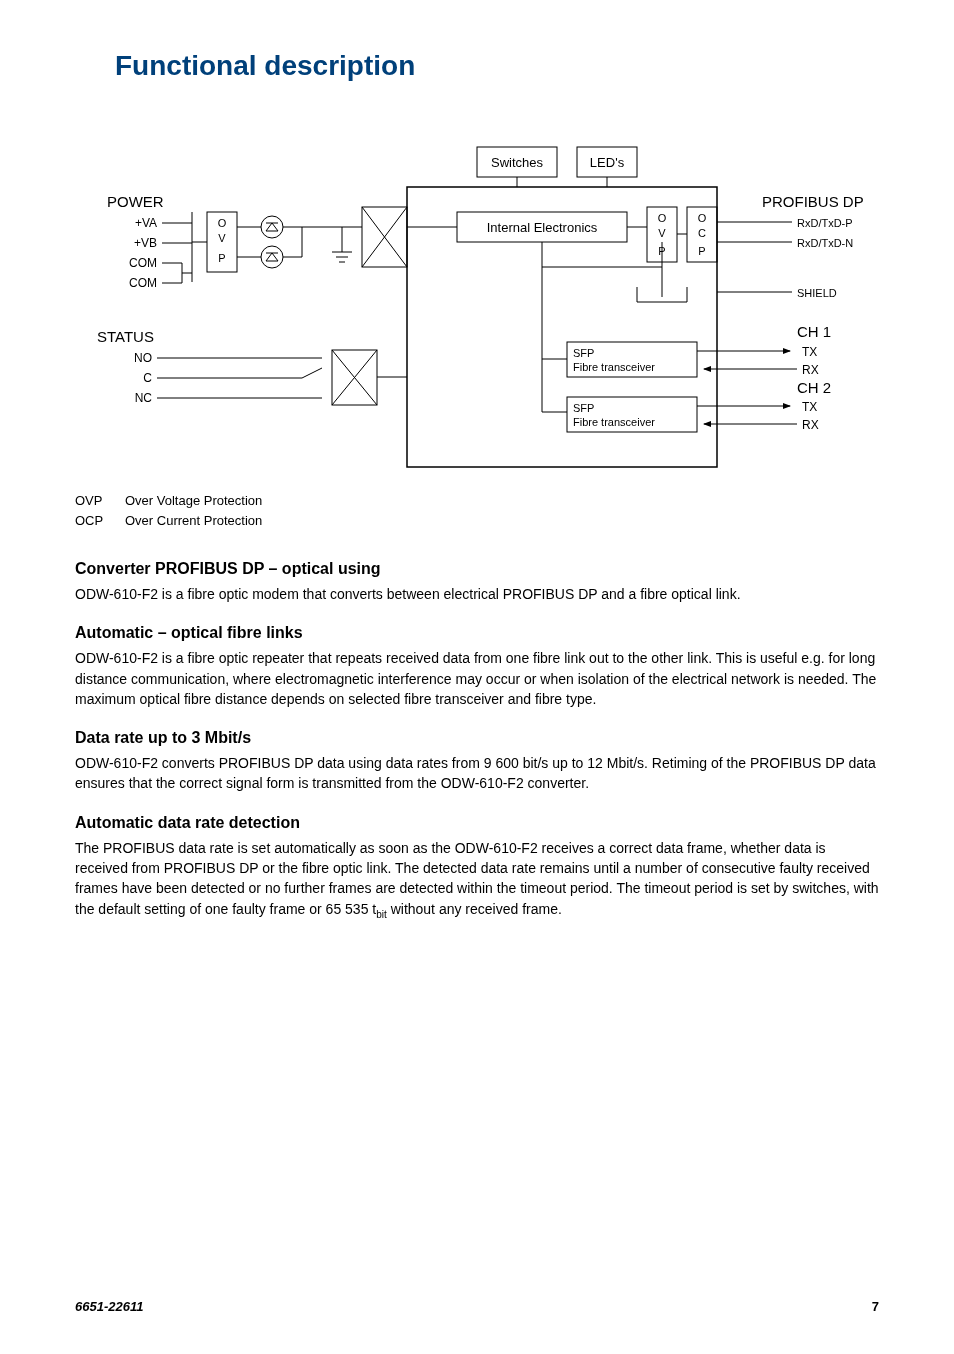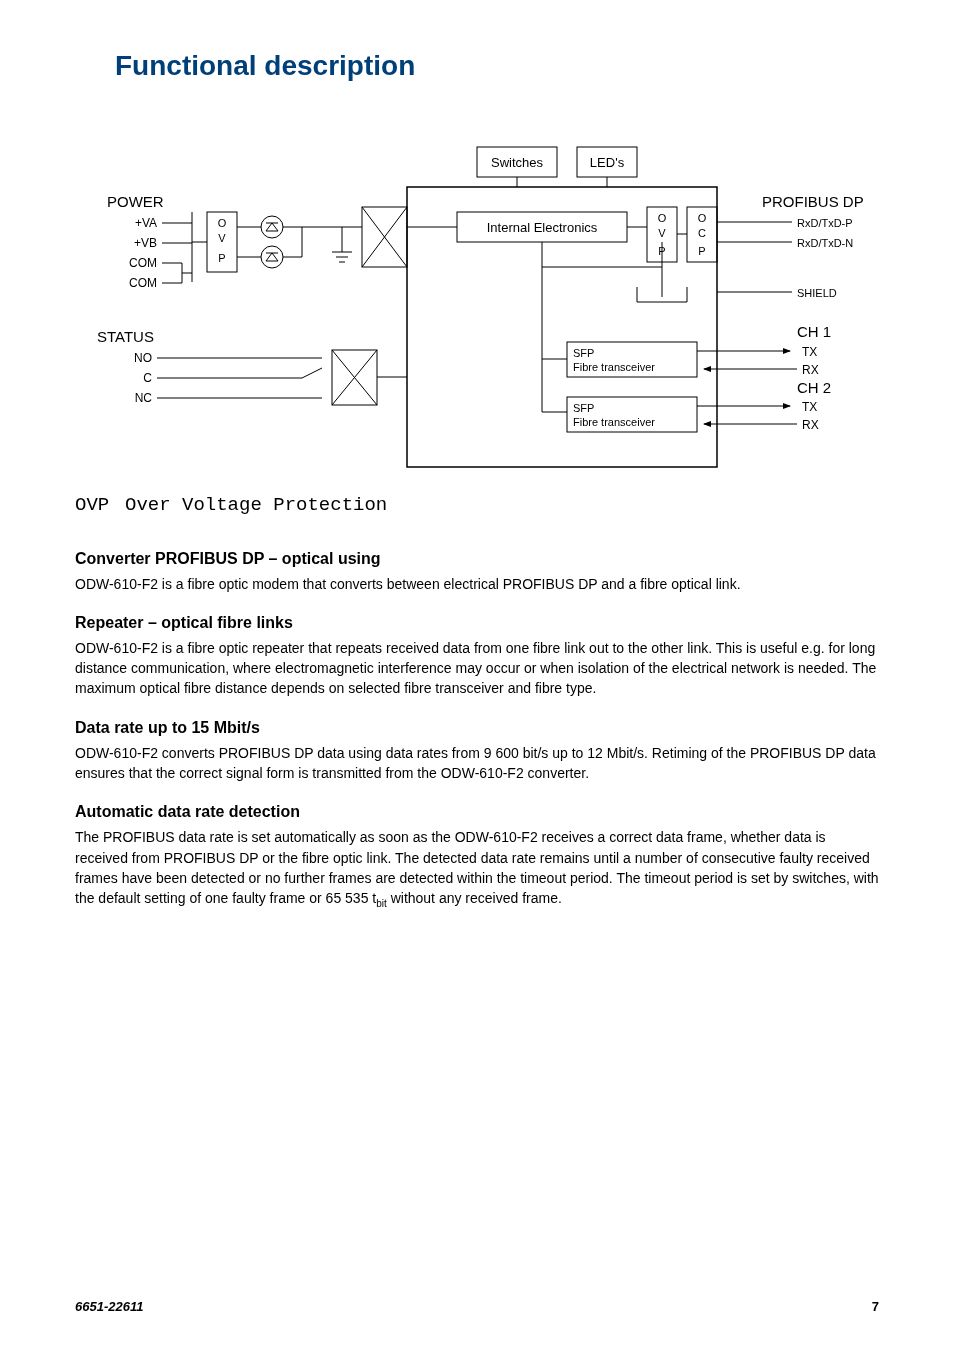--- a/index.html
+++ b/index.html
@@ -28,24 +28,23 @@
       font-size: 14px;
       line-height: 1.45;
       margin-bottom: 12px;
     }
     .diagram {
       width: 100%;
       height: 370px;
       margin-bottom: 10px;
     }
     .legend {
-      font-size: 19px;
+      font-size: 13px;
       margin-bottom: 30px;
       line-height: 1.5;
-      font-family: Liberation Mono, monospace;
     }
     .legend-row { display: flex; }
     .legend-abbr { width: 50px; }
     .footer {
       position: absolute;
       bottom: 40px;
       left: 75px;
       right: 75px;
       display: flex;
       justify-content: space-between;
@@ -192,29 +191,33 @@
   <text x="725" y="304" font-size="12">TX</text>
   <line x1="627" y1="317" x2="720" y2="317" stroke="#000" marker-start="url(#arrowstart)"></line>
   <text x="725" y="322" font-size="12">RX</text>
 </svg>
 
 <div class="legend">
   <div class="legend-row">
     <span class="legend-abbr">OVP</span>
     <span>Over Voltage Protection</span>
   </div>
+  <div class="legend-row">
+    <span class="legend-abbr">OCP</span>
+    <span>Over Current Protection</span>
+  </div>
 </div>
 
 <h2>Converter PROFIBUS DP – optical using</h2>
 <p>ODW-610-F2 is a fibre optic modem that converts between electrical PROFIBUS DP and a fibre optical link.</p>
 
-<h2>Repeater – optical fibre links</h2>
+<h2>Automatic – optical fibre links</h2>
 <p>ODW-610-F2 is a fibre optic repeater that repeats received data from one fibre link out to the other link. This is useful e.g. for long distance communication, where electromagnetic interference  may occur or when isolation of the electrical network is needed. The maximum optical fibre distance depends on selected fibre transceiver and fibre type.</p>
 
-<h2>Data rate up to 15 Mbit/s</h2>
+<h2>Data rate up to 3 Mbit/s</h2>
 <p>ODW-610-F2 converts PROFIBUS DP data using data rates from 9 600 bit/s up to 12 Mbit/s. Retiming of the PROFIBUS DP data ensures that the correct signal form is transmitted from the ODW-610-F2 converter.</p>
 
 <h2>Automatic data rate detection</h2>
 <p><span>The PROFIBUS data rate is set automatically as soon as the ODW-610-F2 receives a correct data frame, whether data is received from PROFIBUS DP or the fibre optic link. The detected data rate remains until a number of consecutive faulty received frames have been detected or no further frames are detected within the timeout period.  The timeout period is set by switches, with the default setting of one faulty frame or 65 535 t</span><sub>bit</sub><span> without any received frame.</span></p>
 
 <div class="footer">
   <span class="footer-left">6651-22611</span>
   <span class="footer-right">7</span>
 </div>
 

